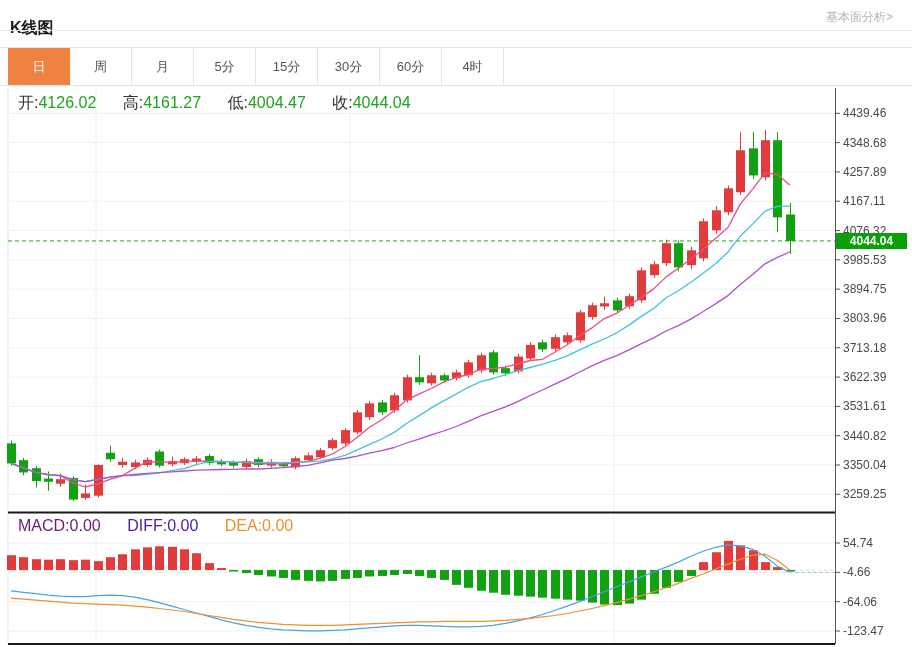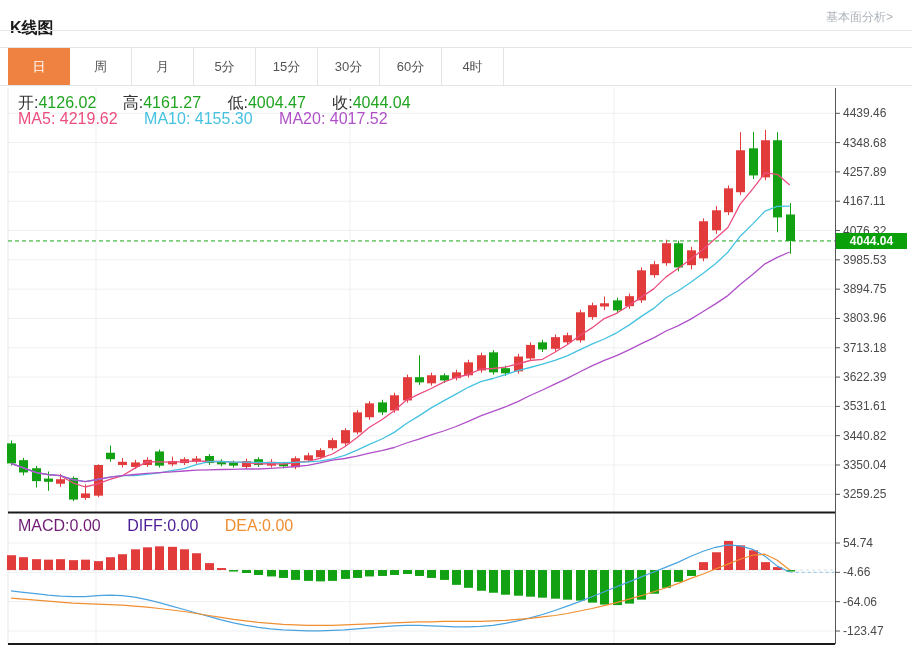--- a/index.html
+++ b/index.html
@@ -332,25 +332,20 @@
       </g>
     </svg>
 
   <div class="row ohlc-row">
     <span class="pair"><span class="lb">开:</span><span class="val">4126.02</span></span>
     <span class="pair"><span class="lb">高:</span><span class="val">4161.27</span></span>
     <span class="pair"><span class="lb">低:</span><span class="val">4004.47</span></span>
     <span class="pair"><span class="lb">收:</span><span class="val">4044.04</span></span>
   </div>
 
-  <div class="row ma-row">
-    <span class="pair ma5"><span>MA5:</span> <span>4219.62</span></span>
-    <span class="pair ma10"><span>MA10:</span> <span>4155.30</span></span>
-    <span class="pair ma20"><span>MA20:</span> <span>4017.52</span></span>
-  </div>
 
   <div class="row macd-row">
     <span class="pair m-macd"><span>MACD:</span><span>0.00</span></span>
     <span class="pair m-diff"><span>DIFF:</span><span>0.00</span></span>
     <span class="pair m-dea"><span>DEA:</span><span>0.00</span></span>
   </div>
 
   <div class="price-badge" id="price-badge" style="top: 232.951px;">4044.04</div>
 
 </div>

